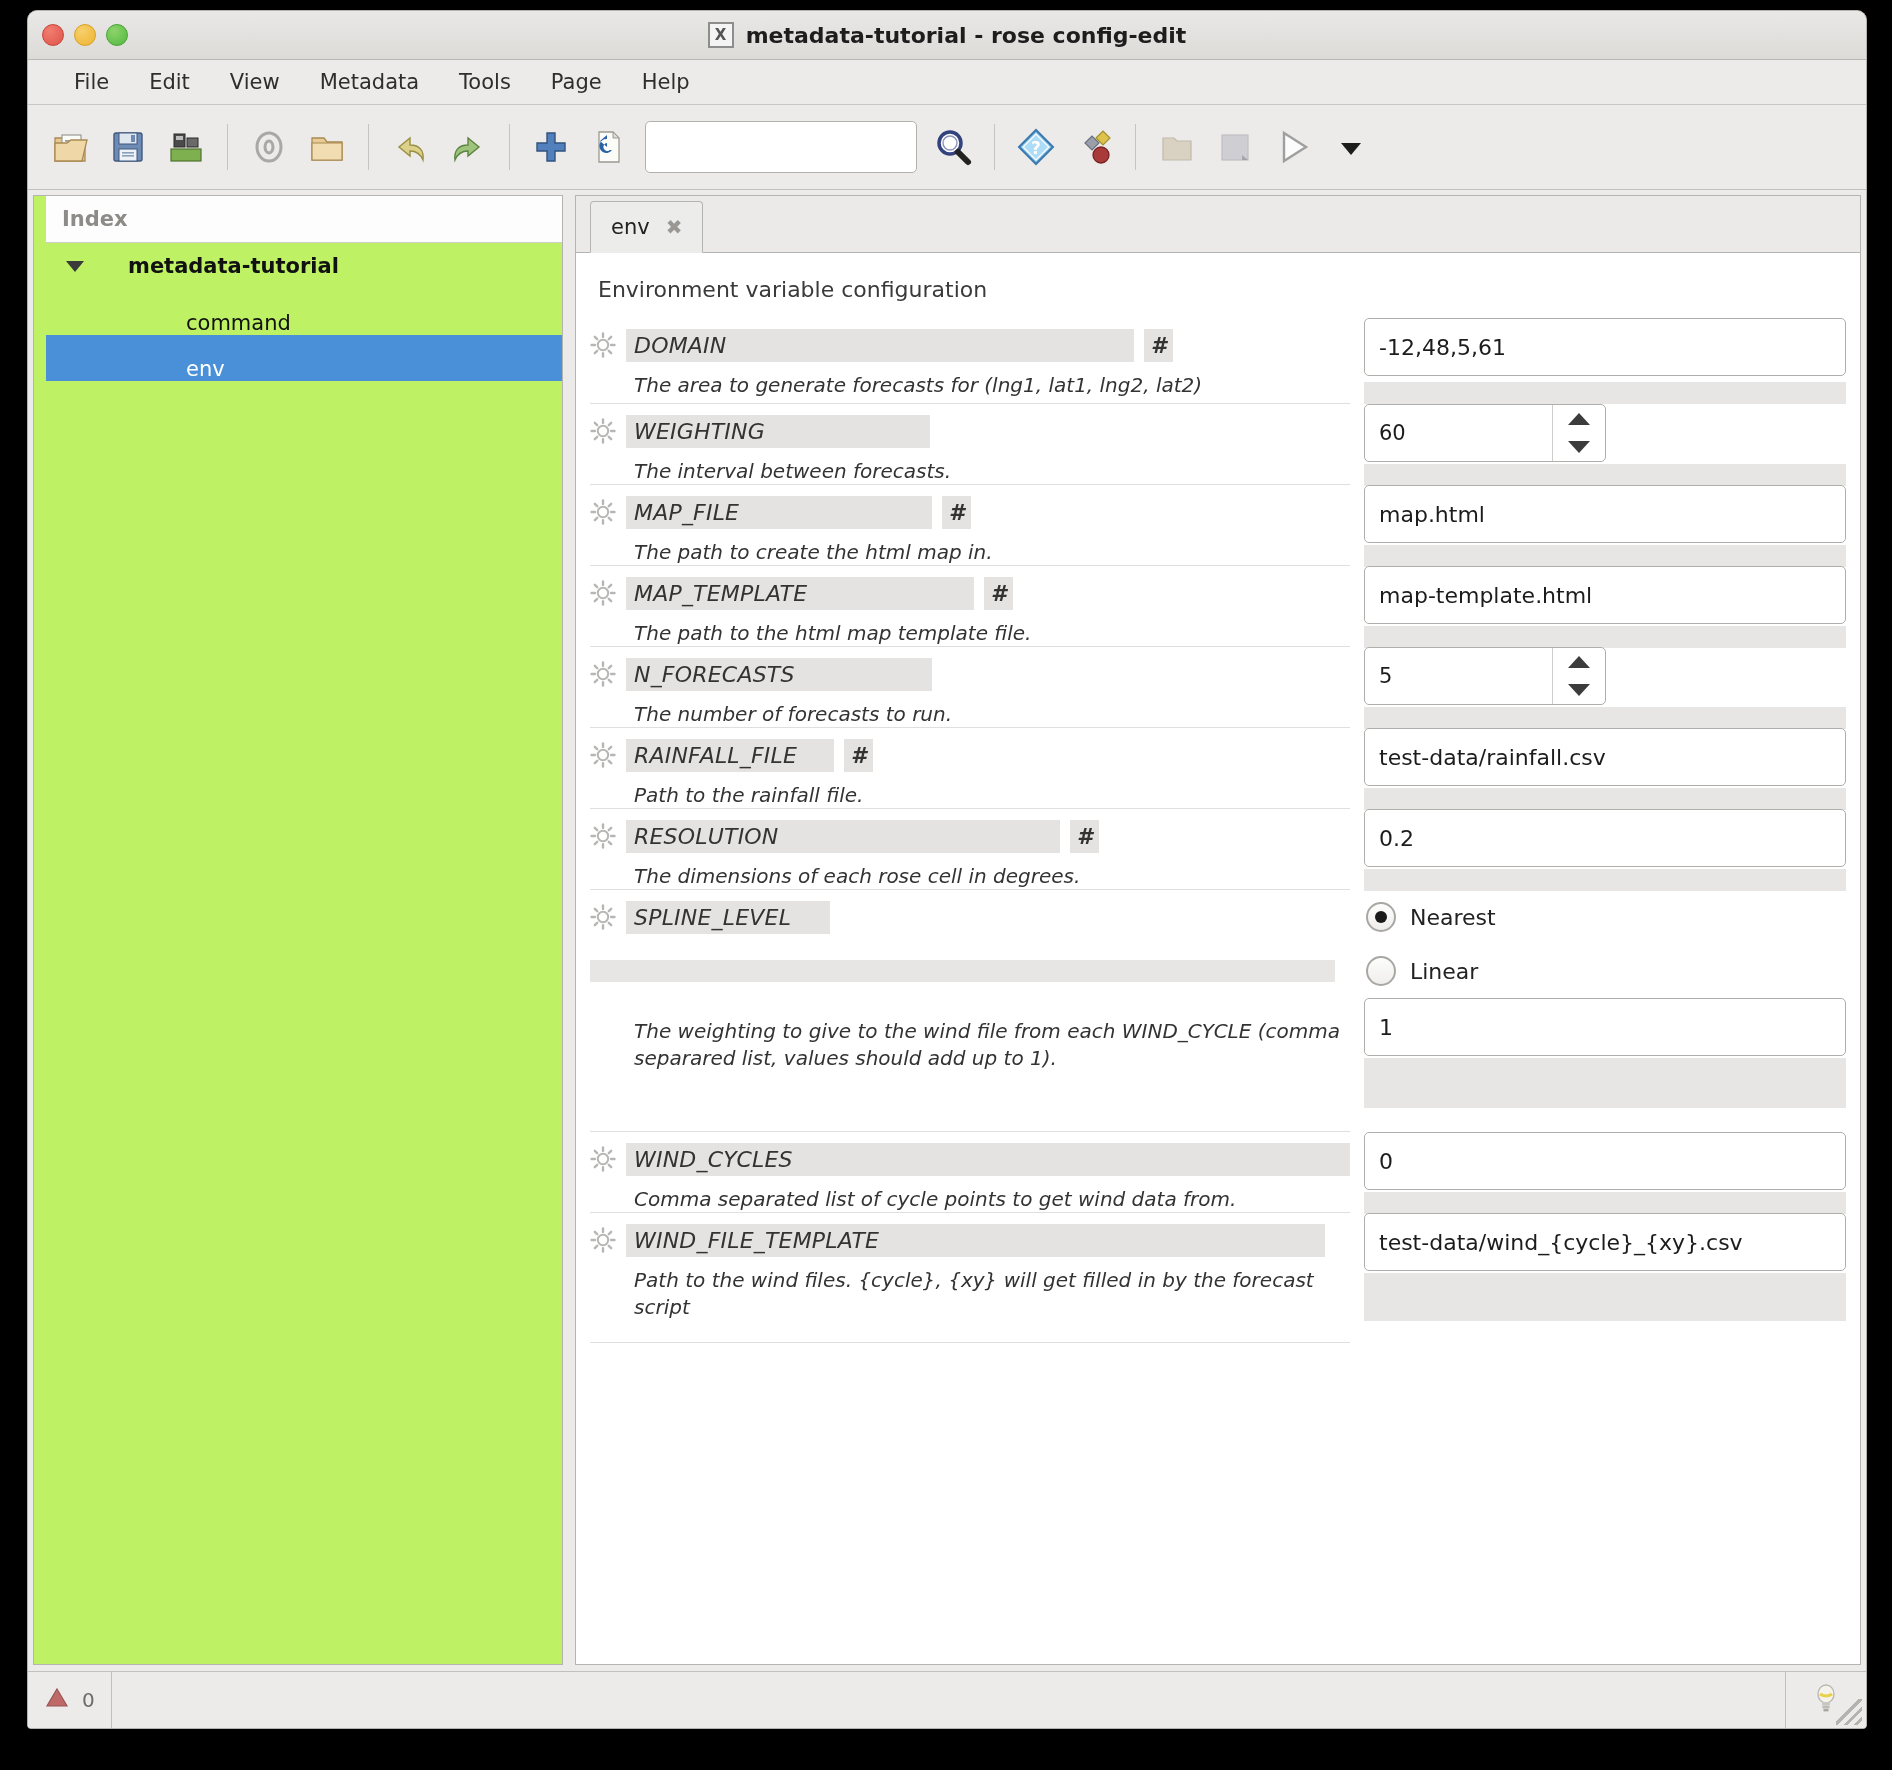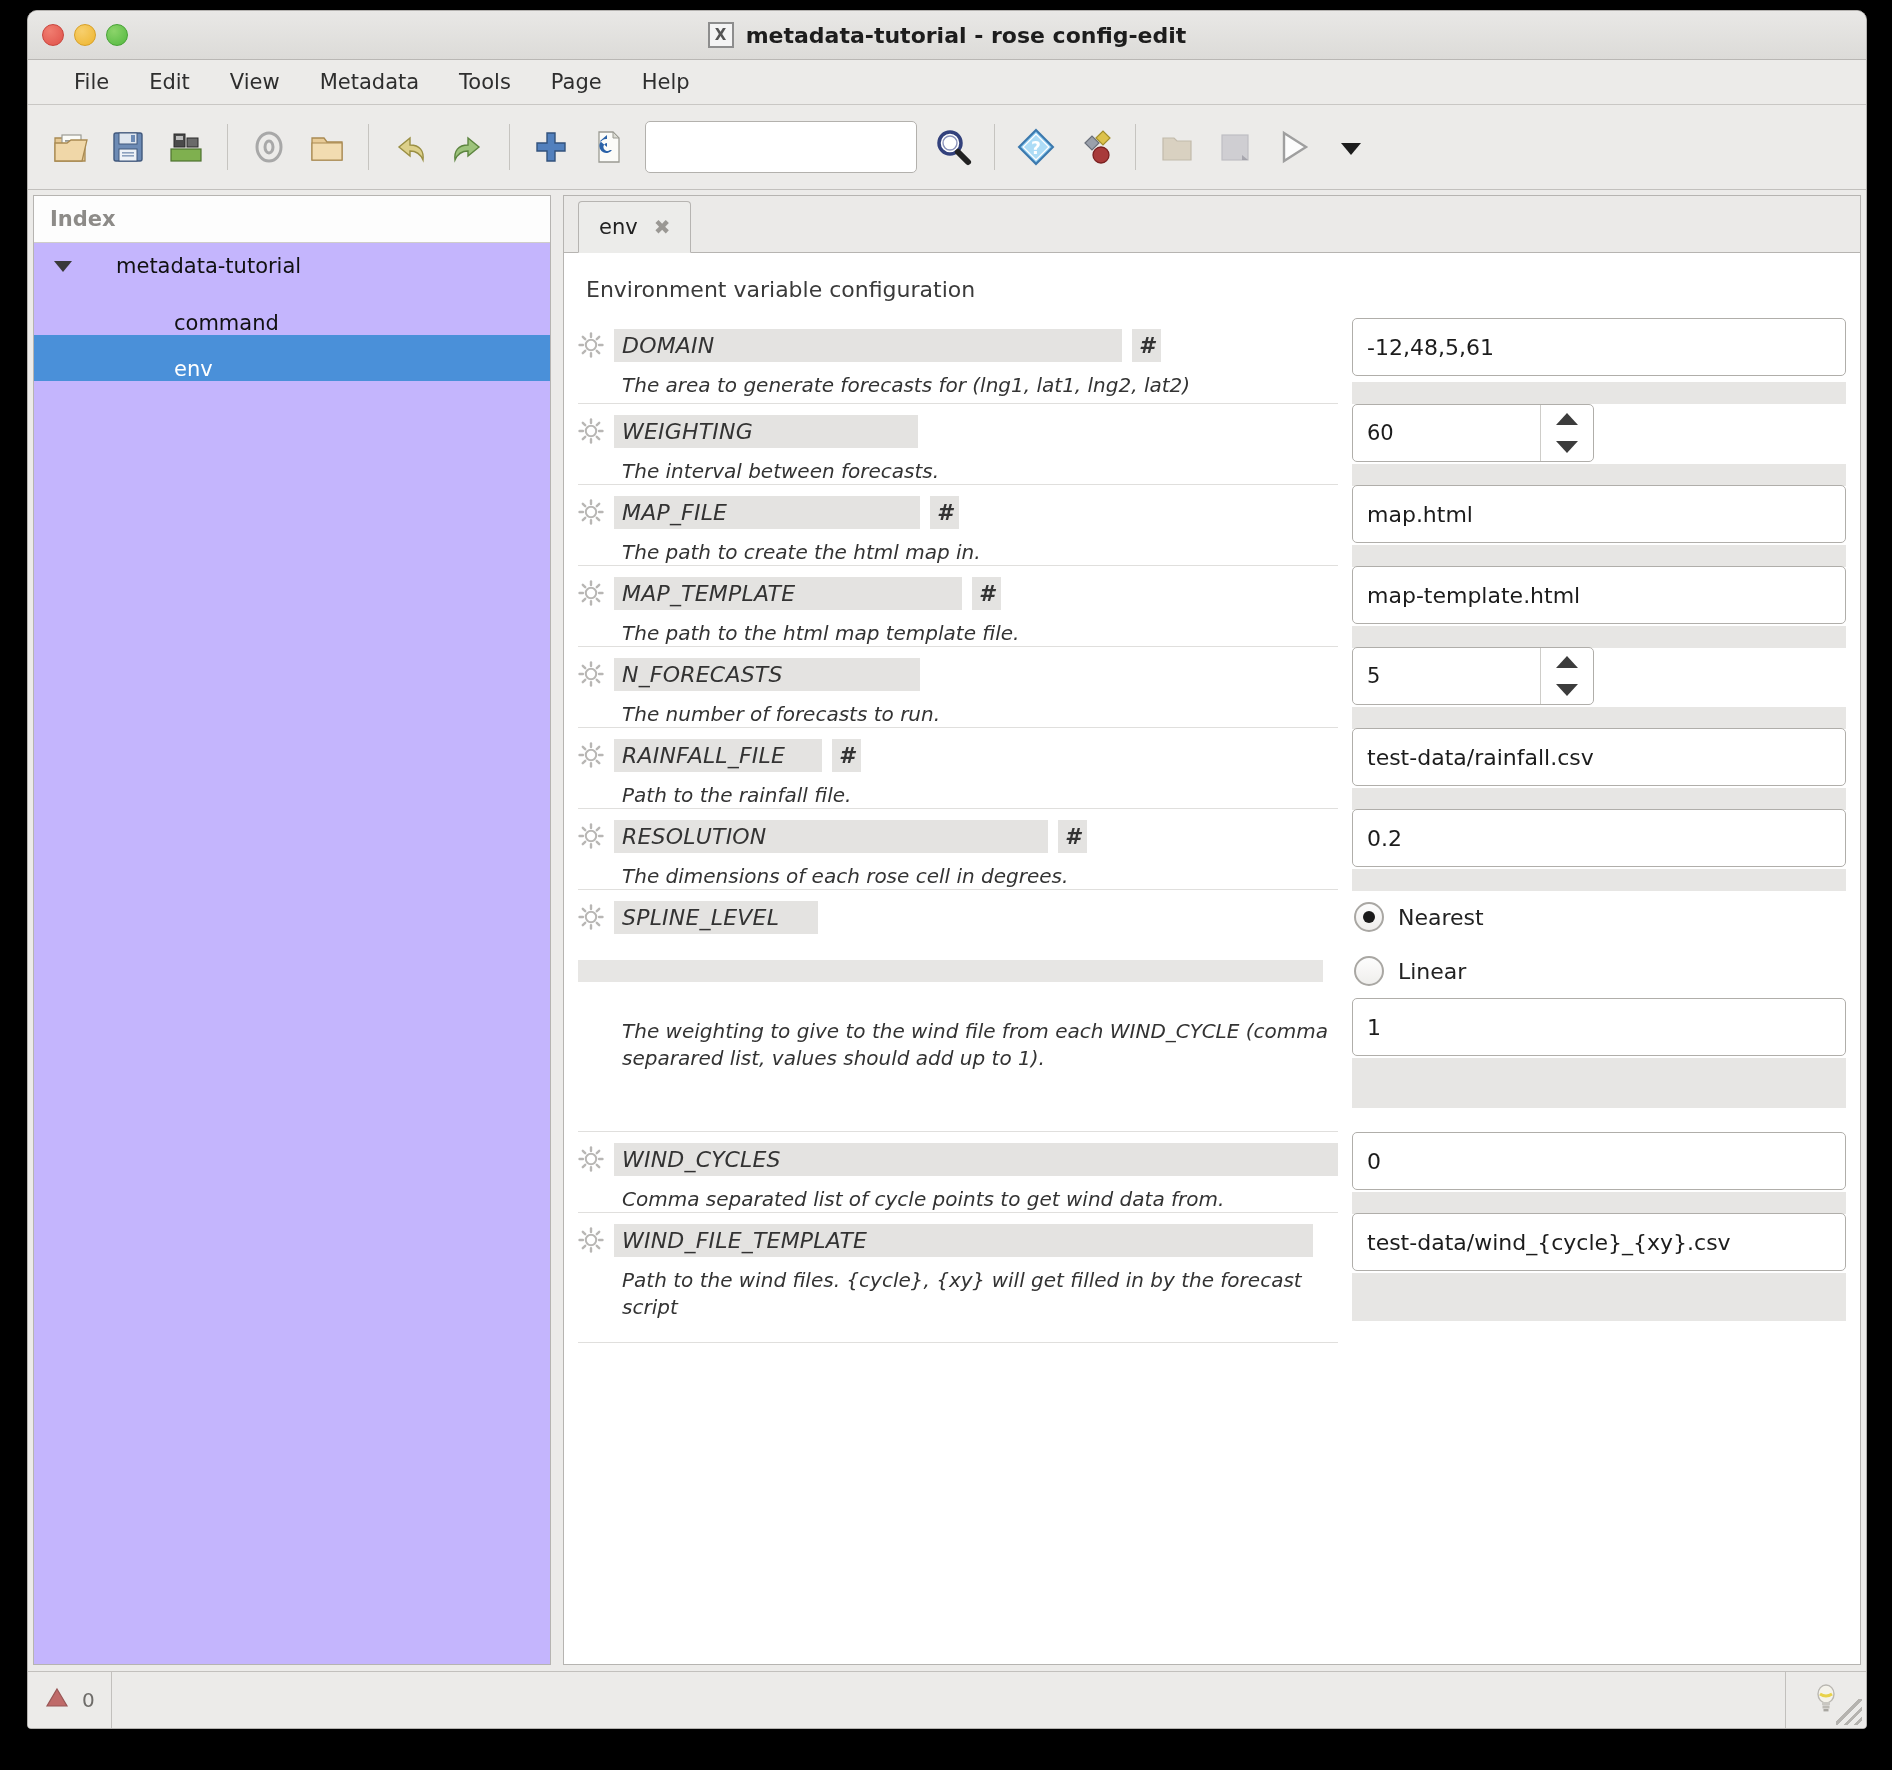--- a/index.html
+++ b/index.html
@@ -133,26 +133,27 @@
     flex: 1 1 auto;
     display: flex;
     background: #ecebe9;
     padding: 0;
     min-height: 0;
   }
   
   #sidebar {
     width: 516px;
     flex: 0 0 516px;
-    background: #c4b5fd;
+    background: #bef264;
     border: 1px solid #b6b4b1;
     margin: 5px 0 6px 5px;
     display: flex;
     flex-direction: column;
     min-height: 0;
+    padding-left: 12px;
   }
   #sidebar-header {
     height: 46px;
     flex: 0 0 46px;
     background: #fdfdfd;
     border-bottom: 1px solid #cfcdca;
     display: flex;
     align-items: center;
     padding-left: 16px;
     font-size: 21px;
@@ -161,21 +162,21 @@
   }
   #tree { flex: 1 1 auto; overflow: hidden; }
   .tree-row {
     height: 46px;
     display: flex;
     align-items: center;
     font-size: 21px;
     color: #111;
     padding-left: 14px;
   }
-  .tree-row.root { font-weight: normal; }
+  .tree-row.root { font-weight: bold; }
   .tree-row.child { padding-left: 140px; align-items: flex-end; }
   .tree-row.selected { background: #4a90d9; color: #ffffff; }
   .twisty {
     width: 0; height: 0;
     border-left: 9px solid transparent;
     border-right: 9px solid transparent;
     border-top: 11px solid #3a3a3a;
     margin-right: 44px;
     margin-left: 6px;
   }

